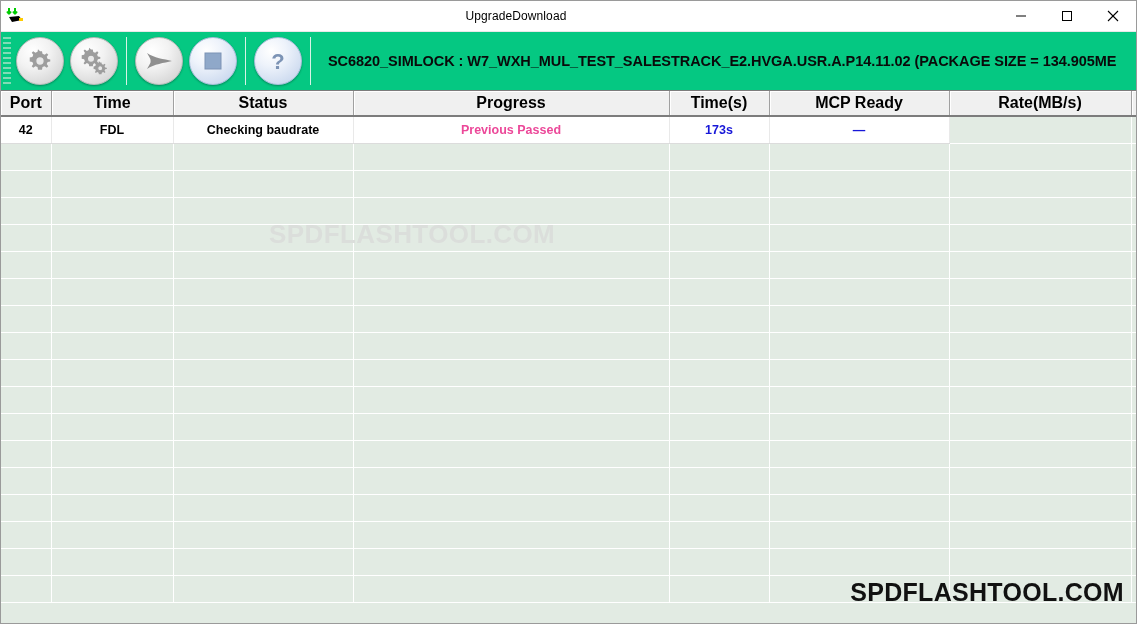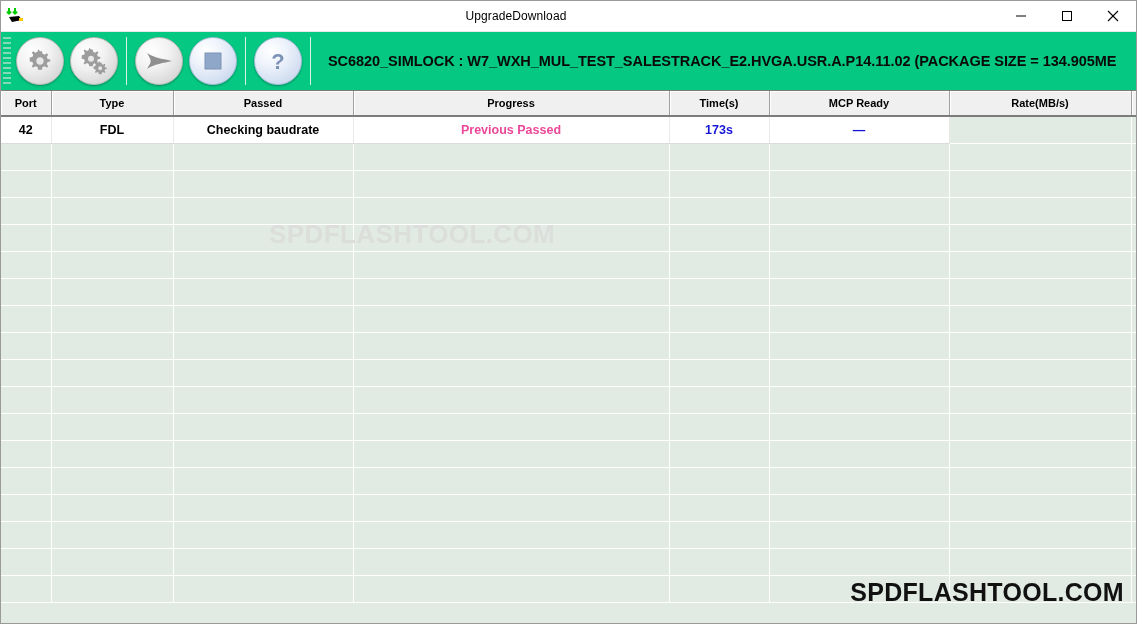--- a/index.html
+++ b/index.html
@@ -156,21 +156,21 @@
   table.grid col.c-time  { width: 100px; }
   table.grid col.c-mcp   { width: 180px; }
   table.grid col.c-rate  { width: 182px; }
   table.grid col.c-tail  { width: 5px; }
 
   thead th {
     height: 24px;
     background: #f0f0f0;
     border-right: 1px solid #a0a0a0;
     border-bottom: 2px solid #7c7c7c;
-    font-size: 11px;
+    font-size: 16px;
     font-weight: bold;
     color: #000000;
     text-align: center;
     padding: 0;
     box-shadow: inset 1px 1px 0 #ffffff;
   }
   thead th.tail {
     border-right: none;
   }
 
@@ -380,22 +380,22 @@
           <col class="c-stat">
           <col class="c-prog">
         <col class="c-time">
           <col class="c-mcp">
           <col class="c-rate">
           <col class="c-tail">
       </colgroup>
       <thead>
         <tr>
           <th>Port</th>
-          <th>Type</th>
-          <th>Passed</th>
+          <th>Time</th>
+          <th>Status</th>
           <th>Progress</th>
           <th>Time(s)</th>
           <th>MCP Ready</th>
           <th>Rate(MB/s)</th>
           <th class="tail"></th>
         </tr>
       </thead>
       <tbody id="grid-body">
           <tr class="data-row">
             <td class="val-port">42</td>

